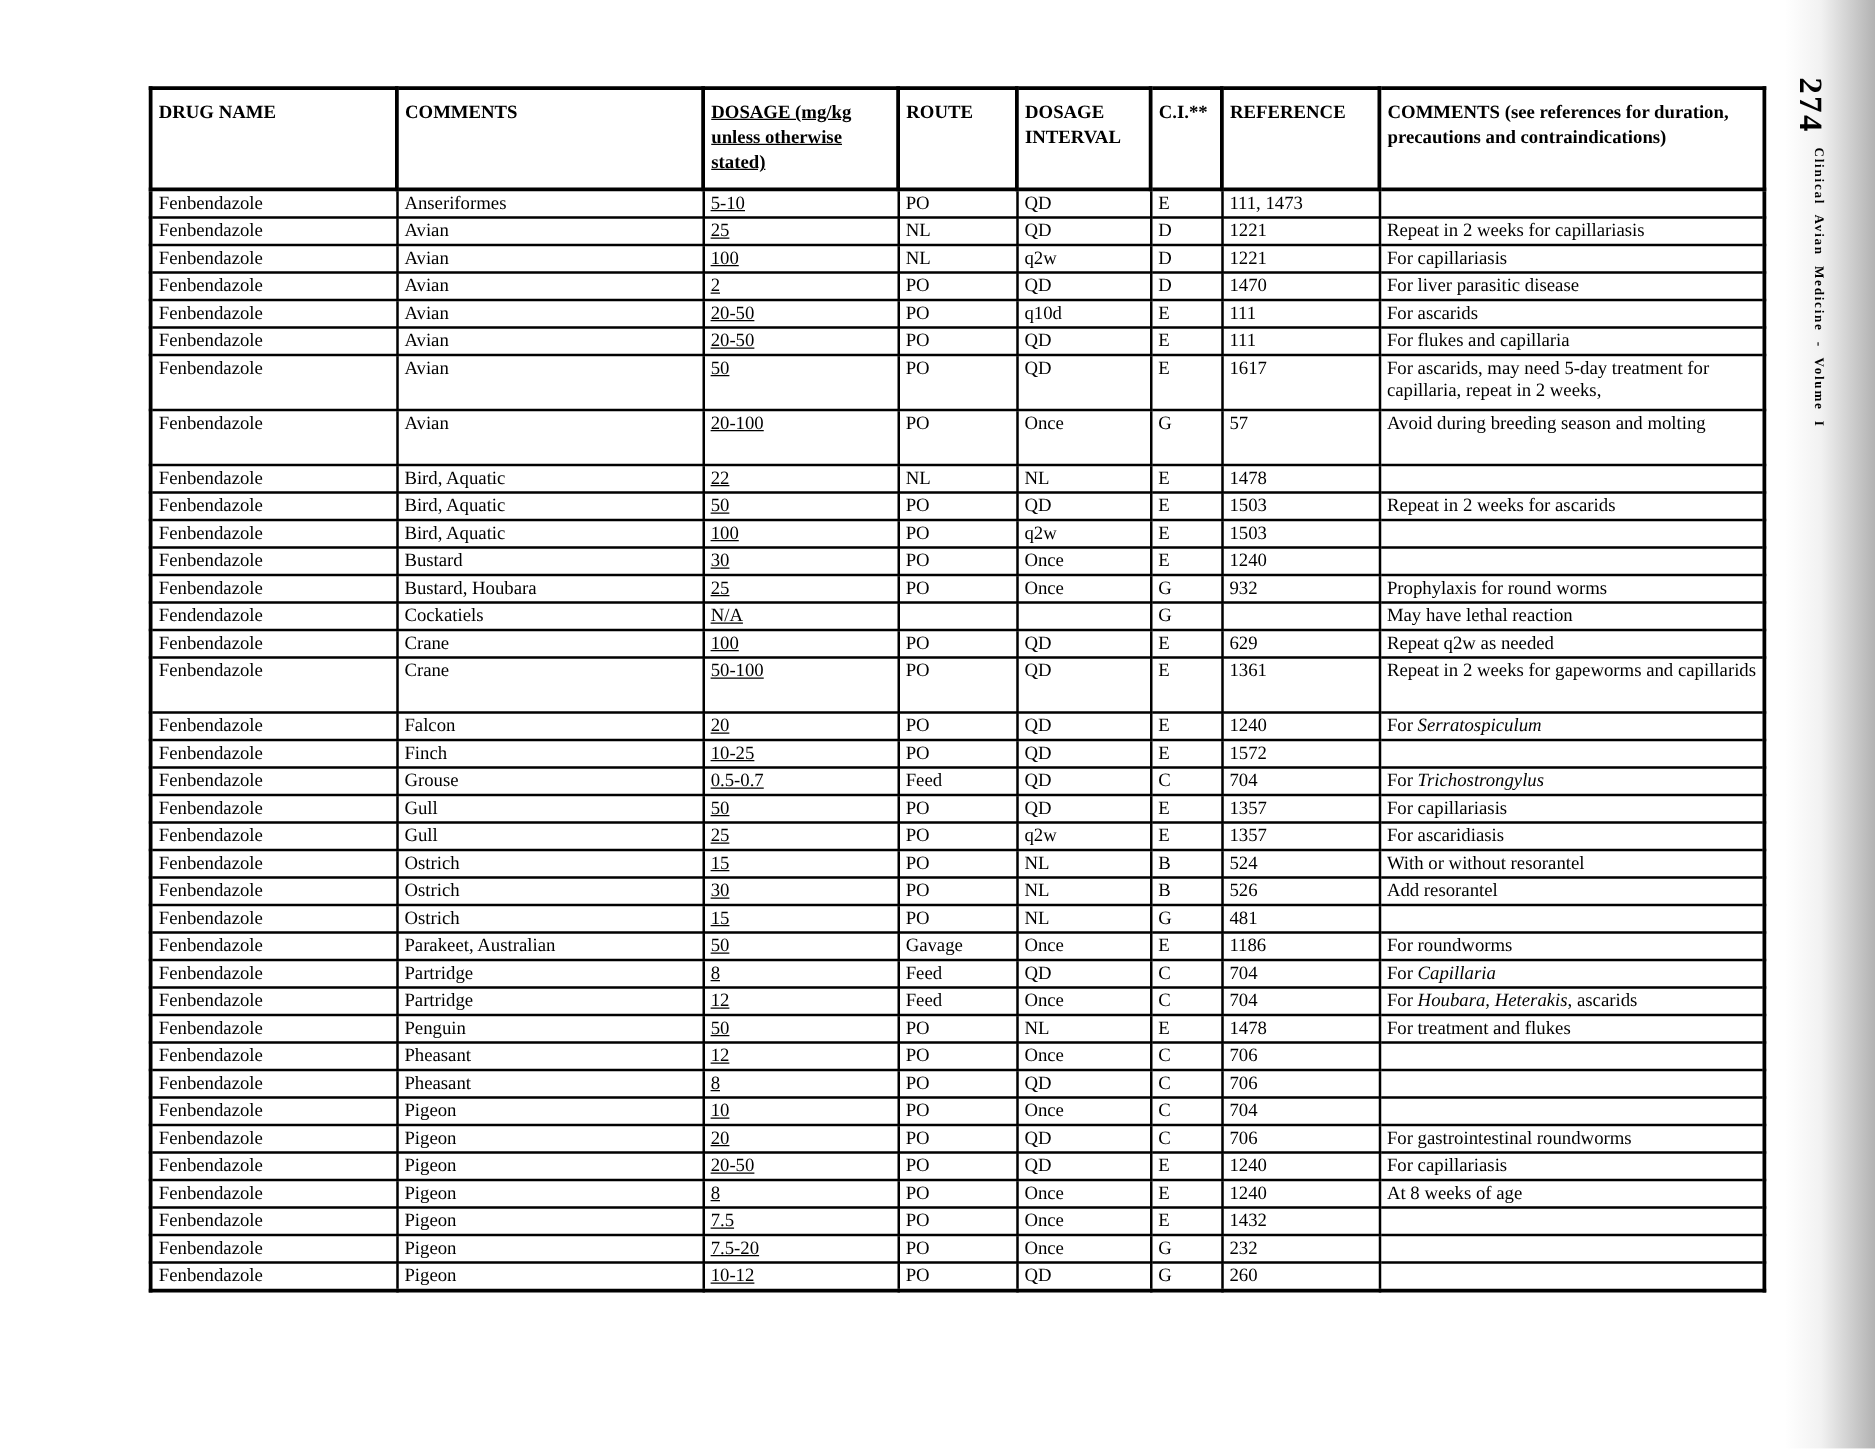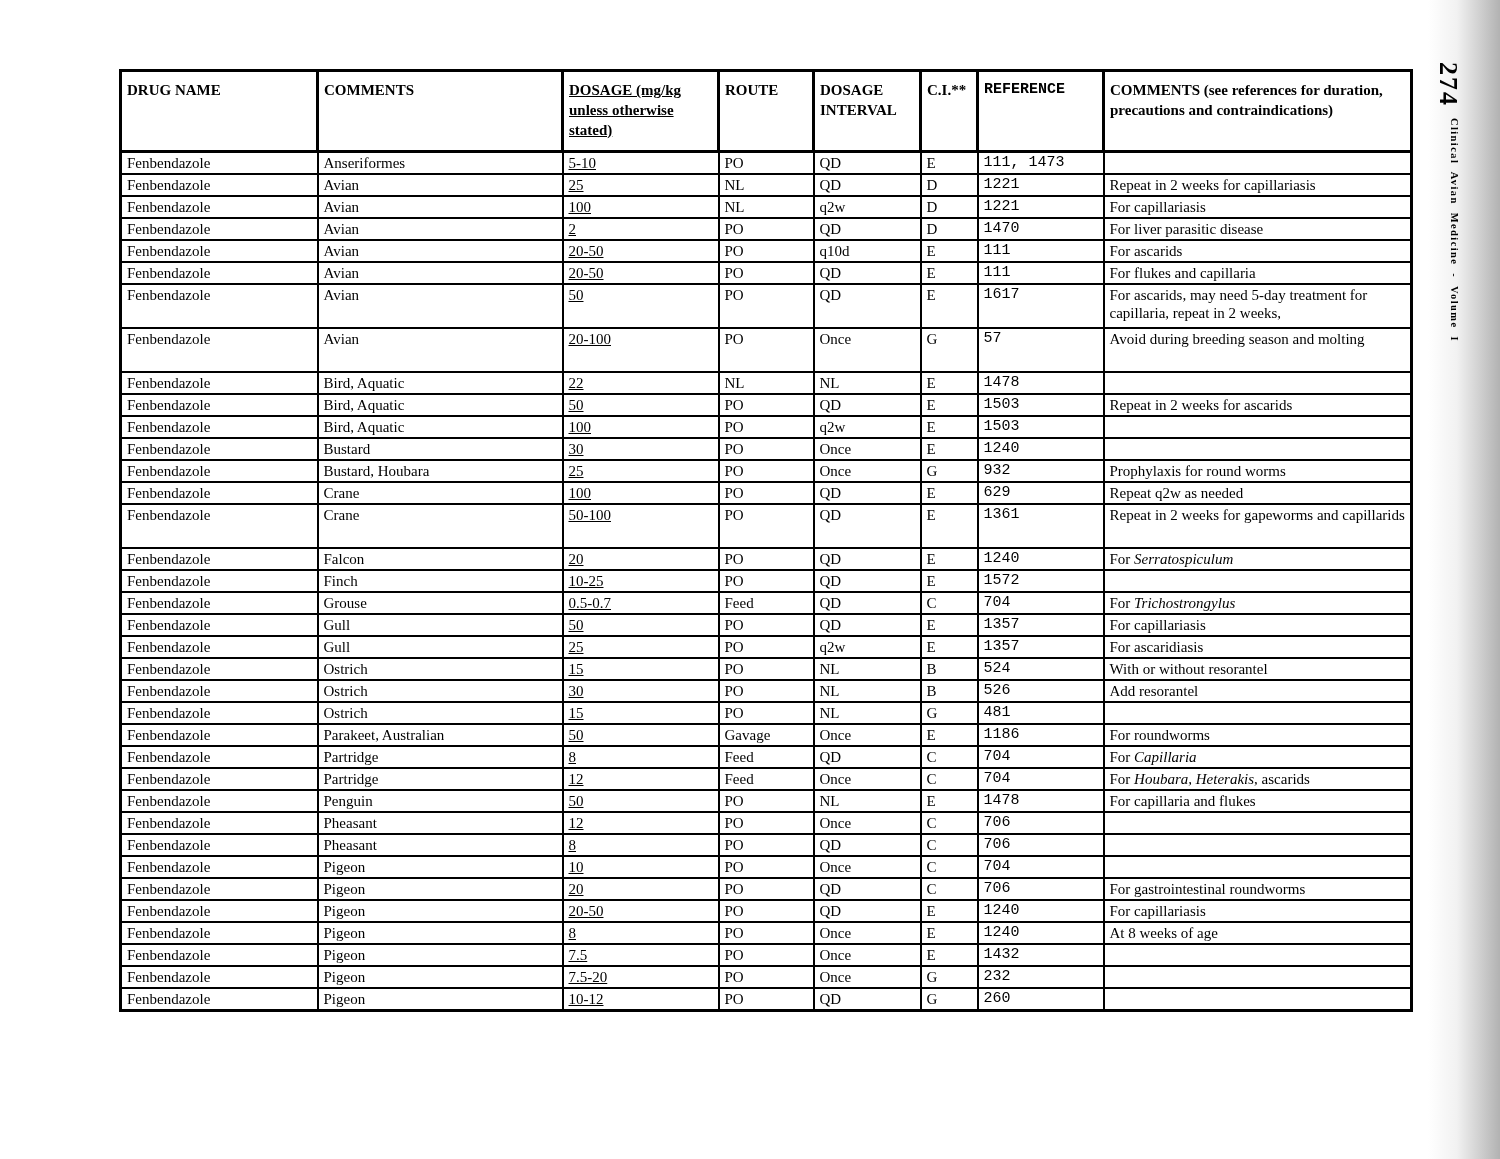--- a/index.html
+++ b/index.html
@@ -73,21 +73,21 @@
     word-wrap: break-word;
   }
   table.dosage tr.tall td { height: 40px; }
   table.dosage td i { font-style: italic; text-align: center; }
   .col-drug      { width: 197px; }
   .col-species   { width: 245px; }
   .col-dosage    { width: 156px; text-decoration: underline; }
   .col-route     { width: 95px;  }
   .col-interval  { width: 107px; }
   .col-ci        { width: 57px; margin-top: 31px;  }
-  .col-reference { width: 126px; font-family: Liberation Mono, monospace; }
+  .col-reference { width: 126px; }
   .col-comments  { width: 308px; }
   .ci-legend {
     position: absolute;
     left: 113px; top: 1012px;
     width: 1340px;
     font-family: "Liberation Sans", sans-serif;
     font-weight: bold;
     font-size: 11px;
     line-height: 18px;
     white-space: nowrap;
@@ -249,20 +249,30 @@
           <td class="col-drug">Fenbendazole</td>
           <td class="col-species">Bustard, Houbara</td>
           <td class="col-dosage">25</td>
           <td class="col-route">PO</td>
           <td class="col-interval">Once</td>
           <td class="col-ci">G</td>
           <td class="col-reference">932</td>
           <td class="col-comments">Prophylaxis for round worms</td>
         </tr>
         <tr>
+          <td class="col-drug">Fendendazole</td>
+          <td class="col-species">Cockatiels</td>
+          <td class="col-dosage">N/A</td>
+          <td class="col-route"></td>
+          <td class="col-interval"></td>
+          <td class="col-ci">G</td>
+          <td class="col-reference"></td>
+          <td class="col-comments">May have lethal reaction</td>
+        </tr>
+        <tr>
           <td class="col-drug">Fenbendazole</td>
           <td class="col-species">Crane</td>
           <td class="col-dosage">100</td>
           <td class="col-route">PO</td>
           <td class="col-interval">QD</td>
           <td class="col-ci">E</td>
           <td class="col-reference">629</td>
           <td class="col-comments">Repeat q2w as needed</td>
         </tr>
         <tr class="tall">
@@ -386,21 +396,21 @@
           <td class="col-comments">For <i>Houbara, Heterakis</i>, ascarids</td>
         </tr>
         <tr>
           <td class="col-drug">Fenbendazole</td>
           <td class="col-species">Penguin</td>
           <td class="col-dosage">50</td>
           <td class="col-route">PO</td>
           <td class="col-interval">NL</td>
           <td class="col-ci">E</td>
           <td class="col-reference">1478</td>
-          <td class="col-comments">For capillaria and flukes</td>
+          <td class="col-comments">For treatment and flukes</td>
         </tr>
         <tr>
           <td class="col-drug">Fenbendazole</td>
           <td class="col-species">Pheasant</td>
           <td class="col-dosage">12</td>
           <td class="col-route">PO</td>
           <td class="col-interval">Once</td>
           <td class="col-ci">C</td>
           <td class="col-reference">706</td>
           <td class="col-comments"></td>

